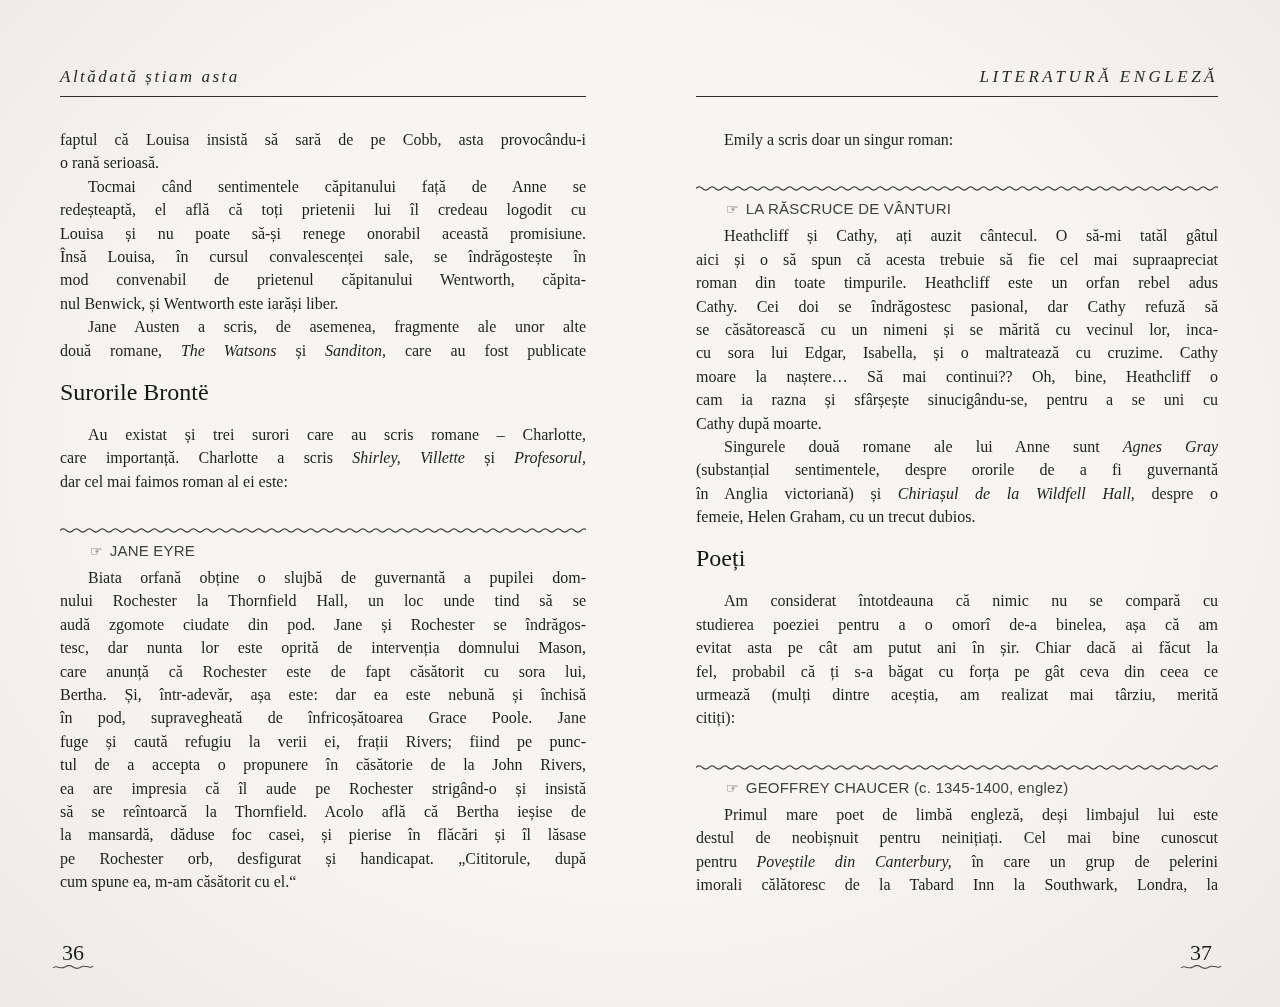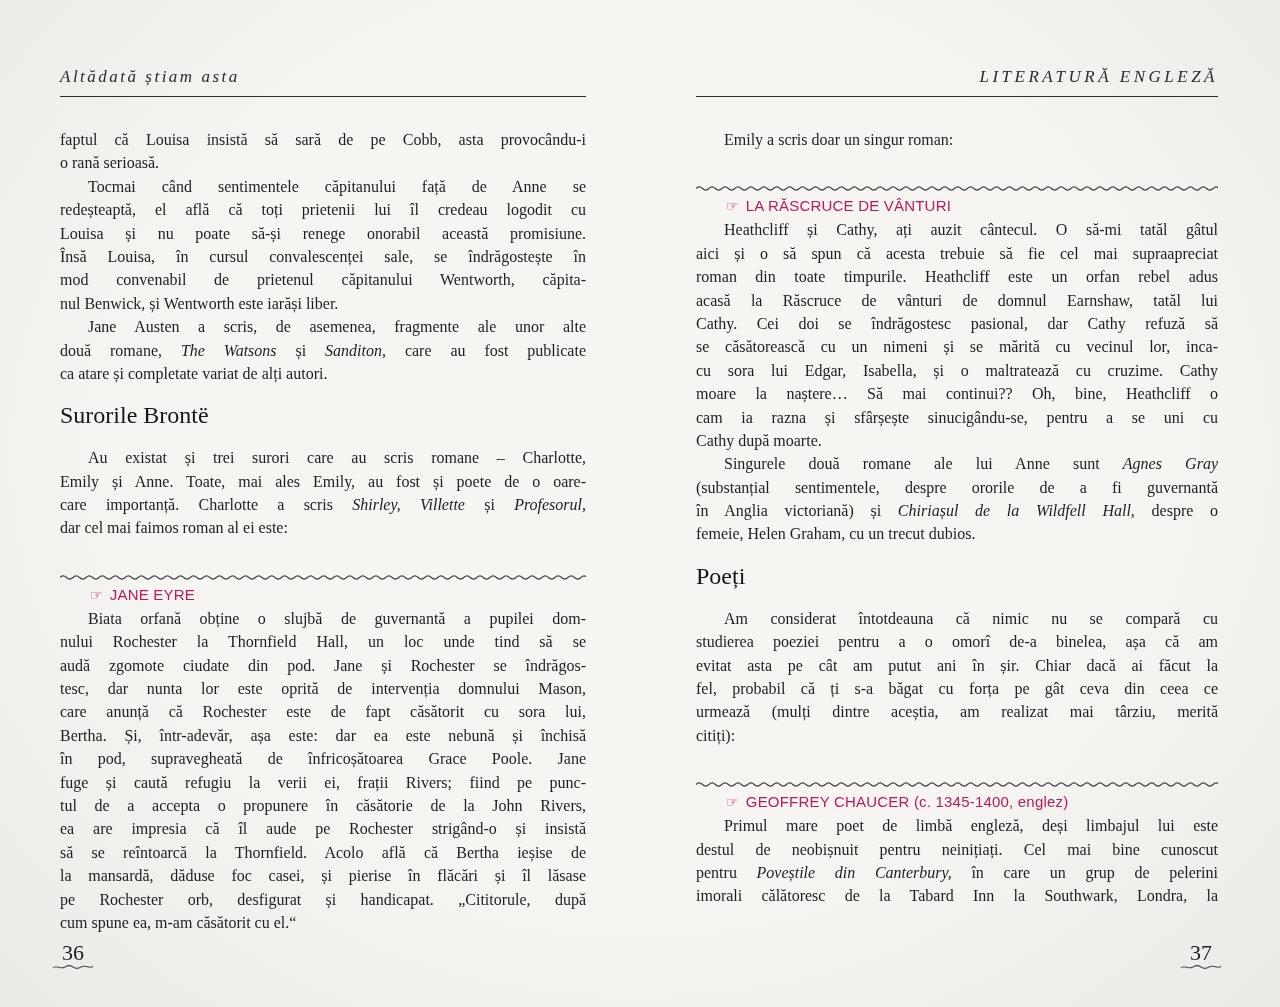--- a/index.html
+++ b/index.html
@@ -55,23 +55,23 @@
   }
 
   .divider { margin: 34px 0 4px 0; height: 7px; }
   .divider svg { display: block; }
 
   .label {
     margin: 2px 0 2px 0;
     padding-left: 30px;
     font-family: "Liberation Sans", sans-serif;
     font-size: 15px;
-    line-height: 19px;
+    line-height: 25px;
     letter-spacing: 0.2px;
-    color: #be185d;
+    color: #404040;
     white-space: nowrap;
   }
   .label .pointer {
     font-family: "DejaVu Sans", sans-serif;
     font-size: 14px;
     margin-right: 7px;
   }
 
   .pagenum {
     position: absolute;
@@ -104,26 +104,24 @@
           <div class="line">Tocmai când sentimentele căpitanului față de Anne se</div>
           <div class="line">redeșteaptă, el află că toți prietenii lui îl credeau logodit cu</div>
           <div class="line">Louisa și nu poate să-și renege onorabil această promisiune.</div>
           <div class="line">Însă Louisa, în cursul convalescenței sale, se îndrăgostește în</div>
           <div class="line">mod convenabil de prietenul căpitanului Wentworth, căpita-</div>
           <div class="line lastline">nul Benwick, și Wentworth este iarăși liber.</div>
         </div>
         <div class="para indent">
           <div class="line">Jane Austen a scris, de asemenea, fragmente ale unor alte</div>
           <div class="line">două romane, <i>The Watsons</i> și <i>Sanditon,</i> care au fost publicate</div>
-          <div class="line lastline">ca atare și completate variat de alți autori.</div>
         </div>
         <div class="heading">Surorile Brontë</div>
         <div class="para indent">
           <div class="line">Au existat și trei surori care au scris romane – Charlotte,</div>
-          <div class="line">Emily și Anne. Toate, mai ales Emily, au fost și poete de o oare-</div>
           <div class="line">care importanță. Charlotte a scris <i>Shirley, Villette</i> și <i>Profesorul,</i></div>
           <div class="line lastline">dar cel mai faimos roman al ei este:</div>
         </div>
         <div class="divider">
           <svg width="100%" height="7" viewBox="0 0 525 7" preserveAspectRatio="none">
             <path d="M0,3.5 q3.25,-3.1 6.5,0 q3.25,3.1 6.5,0 q3.25,-3.1 6.5,0 q3.25,3.1 6.5,0 q3.25,-3.1 6.5,0 q3.25,3.1 6.5,0 q3.25,-3.1 6.5,0 q3.25,3.1 6.5,0 q3.25,-3.1 6.5,0 q3.25,3.1 6.5,0 q3.25,-3.1 6.5,0 q3.25,3.1 6.5,0 q3.25,-3.1 6.5,0 q3.25,3.1 6.5,0 q3.25,-3.1 6.5,0 q3.25,3.1 6.5,0 q3.25,-3.1 6.5,0 q3.25,3.1 6.5,0 q3.25,-3.1 6.5,0 q3.25,3.1 6.5,0 q3.25,-3.1 6.5,0 q3.25,3.1 6.5,0 q3.25,-3.1 6.5,0 q3.25,3.1 6.5,0 q3.25,-3.1 6.5,0 q3.25,3.1 6.5,0 q3.25,-3.1 6.5,0 q3.25,3.1 6.5,0 q3.25,-3.1 6.5,0 q3.25,3.1 6.5,0 q3.25,-3.1 6.5,0 q3.25,3.1 6.5,0 q3.25,-3.1 6.5,0 q3.25,3.1 6.5,0 q3.25,-3.1 6.5,0 q3.25,3.1 6.5,0 q3.25,-3.1 6.5,0 q3.25,3.1 6.5,0 q3.25,-3.1 6.5,0 q3.25,3.1 6.5,0 q3.25,-3.1 6.5,0 q3.25,3.1 6.5,0 q3.25,-3.1 6.5,0 q3.25,3.1 6.5,0 q3.25,-3.1 6.5,0 q3.25,3.1 6.5,0 q3.25,-3.1 6.5,0 q3.25,3.1 6.5,0 q3.25,-3.1 6.5,0 q3.25,3.1 6.5,0 q3.25,-3.1 6.5,0 q3.25,3.1 6.5,0 q3.25,-3.1 6.5,0 q3.25,3.1 6.5,0 q3.25,-3.1 6.5,0 q3.25,3.1 6.5,0 q3.25,-3.1 6.5,0 q3.25,3.1 6.5,0 q3.25,-3.1 6.5,0 q3.25,3.1 6.5,0 q3.25,-3.1 6.5,0 q3.25,3.1 6.5,0 q3.25,-3.1 6.5,0 q3.25,3.1 6.5,0 q3.25,-3.1 6.5,0 q3.25,3.1 6.5,0 q3.25,-3.1 6.5,0 q3.25,3.1 6.5,0 q3.25,-3.1 6.5,0 q3.25,3.1 6.5,0 q3.25,-3.1 6.5,0 q3.25,3.1 6.5,0 q3.25,-3.1 6.5,0 q3.25,3.1 6.5,0 q3.25,-3.1 6.5,0 q3.25,3.1 6.5,0 q3.25,-3.1 6.5,0 q3.25,3.1 6.5,0 q3.25,-3.1 6.5,0 q3.25,3.1 6.5,0 q3.25,-3.1 6.5,0 q3.25,3.1 6.5,0" fill="none" stroke="#3d3d3d" stroke-width="1.1"></path>
           </svg>
         </div>
         <div class="label"><span class="pointer">☞</span><span>JANE EYRE</span></div>
         <div class="para indent">
@@ -160,21 +158,20 @@
         <div class="divider">
           <svg width="100%" height="7" viewBox="0 0 525 7" preserveAspectRatio="none">
             <path d="M0,3.5 q3.25,-3.1 6.5,0 q3.25,3.1 6.5,0 q3.25,-3.1 6.5,0 q3.25,3.1 6.5,0 q3.25,-3.1 6.5,0 q3.25,3.1 6.5,0 q3.25,-3.1 6.5,0 q3.25,3.1 6.5,0 q3.25,-3.1 6.5,0 q3.25,3.1 6.5,0 q3.25,-3.1 6.5,0 q3.25,3.1 6.5,0 q3.25,-3.1 6.5,0 q3.25,3.1 6.5,0 q3.25,-3.1 6.5,0 q3.25,3.1 6.5,0 q3.25,-3.1 6.5,0 q3.25,3.1 6.5,0 q3.25,-3.1 6.5,0 q3.25,3.1 6.5,0 q3.25,-3.1 6.5,0 q3.25,3.1 6.5,0 q3.25,-3.1 6.5,0 q3.25,3.1 6.5,0 q3.25,-3.1 6.5,0 q3.25,3.1 6.5,0 q3.25,-3.1 6.5,0 q3.25,3.1 6.5,0 q3.25,-3.1 6.5,0 q3.25,3.1 6.5,0 q3.25,-3.1 6.5,0 q3.25,3.1 6.5,0 q3.25,-3.1 6.5,0 q3.25,3.1 6.5,0 q3.25,-3.1 6.5,0 q3.25,3.1 6.5,0 q3.25,-3.1 6.5,0 q3.25,3.1 6.5,0 q3.25,-3.1 6.5,0 q3.25,3.1 6.5,0 q3.25,-3.1 6.5,0 q3.25,3.1 6.5,0 q3.25,-3.1 6.5,0 q3.25,3.1 6.5,0 q3.25,-3.1 6.5,0 q3.25,3.1 6.5,0 q3.25,-3.1 6.5,0 q3.25,3.1 6.5,0 q3.25,-3.1 6.5,0 q3.25,3.1 6.5,0 q3.25,-3.1 6.5,0 q3.25,3.1 6.5,0 q3.25,-3.1 6.5,0 q3.25,3.1 6.5,0 q3.25,-3.1 6.5,0 q3.25,3.1 6.5,0 q3.25,-3.1 6.5,0 q3.25,3.1 6.5,0 q3.25,-3.1 6.5,0 q3.25,3.1 6.5,0 q3.25,-3.1 6.5,0 q3.25,3.1 6.5,0 q3.25,-3.1 6.5,0 q3.25,3.1 6.5,0 q3.25,-3.1 6.5,0 q3.25,3.1 6.5,0 q3.25,-3.1 6.5,0 q3.25,3.1 6.5,0 q3.25,-3.1 6.5,0 q3.25,3.1 6.5,0 q3.25,-3.1 6.5,0 q3.25,3.1 6.5,0 q3.25,-3.1 6.5,0 q3.25,3.1 6.5,0 q3.25,-3.1 6.5,0 q3.25,3.1 6.5,0 q3.25,-3.1 6.5,0 q3.25,3.1 6.5,0 q3.25,-3.1 6.5,0 q3.25,3.1 6.5,0 q3.25,-3.1 6.5,0 q3.25,3.1 6.5,0" fill="none" stroke="#3d3d3d" stroke-width="1.1"></path>
           </svg>
         </div>
         <div class="label"><span class="pointer">☞</span><span>LA RĂSCRUCE DE VÂNTURI</span></div>
         <div class="para indent">
           <div class="line">Heathcliff și Cathy, ați auzit cântecul. O să-mi tatăl gâtul</div>
           <div class="line">aici și o să spun că acesta trebuie să fie cel mai supraapreciat</div>
           <div class="line">roman din toate timpurile. Heathcliff este un orfan rebel adus</div>
-          <div class="line">acasă la Răscruce de vânturi de domnul Earnshaw, tatăl lui</div>
           <div class="line">Cathy. Cei doi se îndrăgostesc pasional, dar Cathy refuză să</div>
           <div class="line">se căsătorească cu un nimeni și se mărită cu vecinul lor, inca-</div>
           <div class="line">cu sora lui Edgar, Isabella, și o maltratează cu cruzime. Cathy</div>
           <div class="line">moare la naștere… Să mai continui?? Oh, bine, Heathcliff o</div>
           <div class="line">cam ia razna și sfârșește sinucigându-se, pentru a se uni cu</div>
           <div class="line lastline">Cathy după moarte.</div>
         </div>
         <div class="para indent">
           <div class="line">Singurele două romane ale lui Anne sunt <i>Agnes Gray</i></div>
           <div class="line">(substanțial sentimentele, despre ororile de a fi guvernantă</div>

